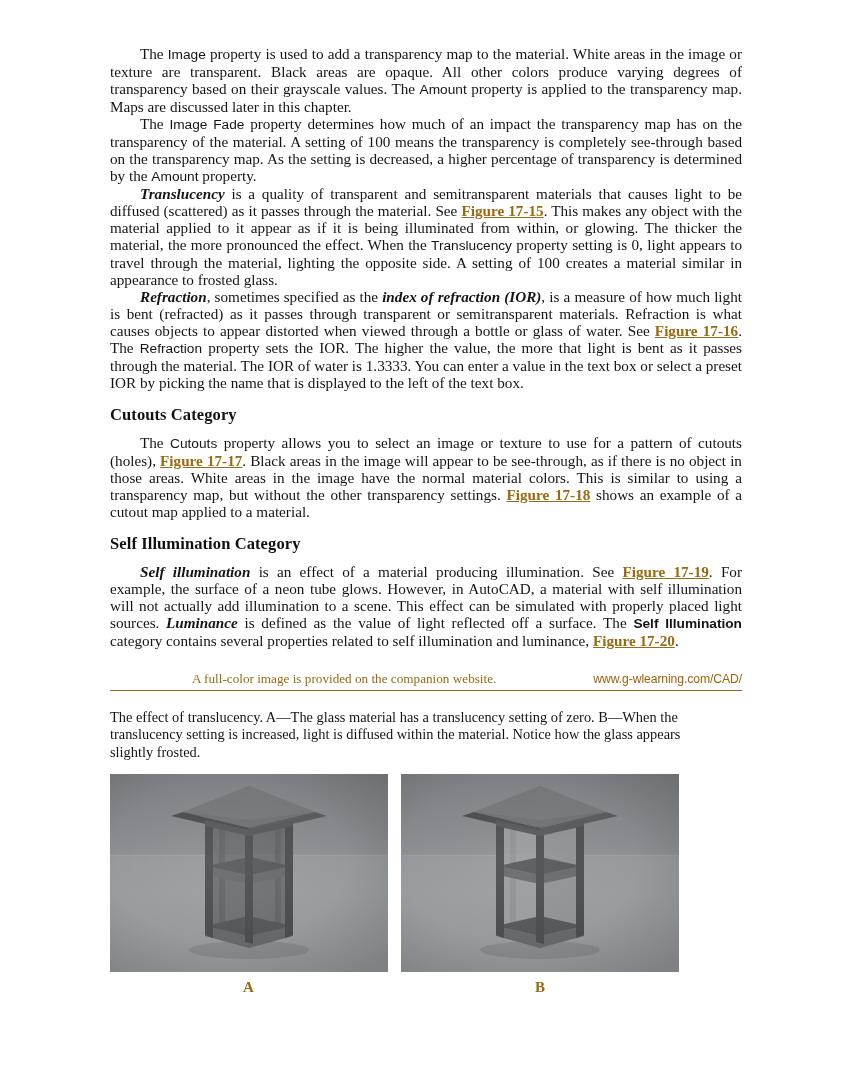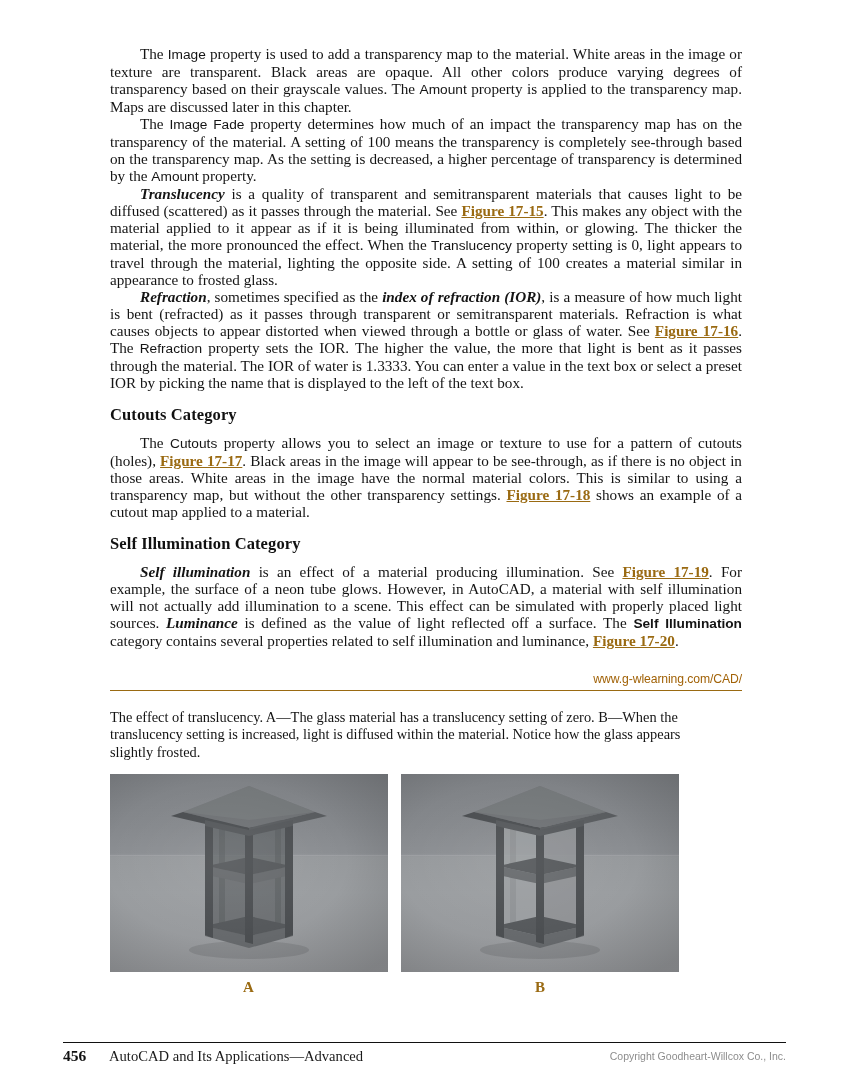--- a/index.html
+++ b/index.html
@@ -258,20 +258,21 @@
 
     <p class="body"><span>The </span><span class="ui">Cutouts</span><span> property allows you to select an image or texture to use for a pattern of cutouts (holes), </span><span class="figref">Figure 17-17</span><span>. Black areas in the image will appear to be see-through, as if there is no object in those areas. White areas in the image have the normal material colors. This is similar to using a transparency map, but without the other transparency settings. </span><span class="figref">Figure 17-18</span><span> shows an example of a cutout map applied to a material.</span></p>
 
     <div class="sp-before-head"></div>
     <h2 class="section">Self Illumination Category</h2>
     <div class="sp-after-head"></div>
 
     <p class="body"><span class="it">Self illumination</span><span> is an effect of a material producing illumination. See </span><span class="figref">Figure 17-19</span><span>. For example, the surface of a neon tube glows. However, in AutoCAD, a material with self illumination will not actually add illumination to a scene. This effect can be simulated with properly placed light sources. </span><span class="it">Luminance</span><span> is defined as the value of light reflected off a surface. The </span><span class="ui-b">Self Illumination</span><span> category contains several properties related to self illumination and luminance, </span><span class="figref">Figure 17-20</span><span>.</span></p>
 
     <div class="companion">
+      <span class="companion-text">A full-color image is provided on the companion website.</span>
       <span class="companion-url">www.g-wlearning.com/CAD/</span>
     </div>
 
     <div class="fig-caption">The effect of translucency. A—The glass material has a translucency setting of zero. B—When the translucency setting is increased, light is diffused within the material. Notice how the glass appears slightly frosted.</div>
 
     <div class="figure-row">
 
       <div class="render">
         <div class="backdrop"></div>
         <svg class="lantern" viewBox="0 0 200 190">
@@ -332,21 +333,13 @@
       </div>
     </div>
 
     <div class="fig-letters">
       <span class="fig-letter a">A</span>
       <span class="fig-letter b">B</span>
     </div>
 
   </div>
 
-  <div class="footer">
-    <div class="footer-rule"></div>
-    <div class="footer-row">
-      <span class="footer-page">456</span>
-      <span class="footer-title">AutoCAD and Its Applications—Advanced</span>
-      <span class="footer-copy">Copyright Goodheart-Willcox Co., Inc.</span>
-    </div>
-  </div>
 </div>
 
 </body></html>

